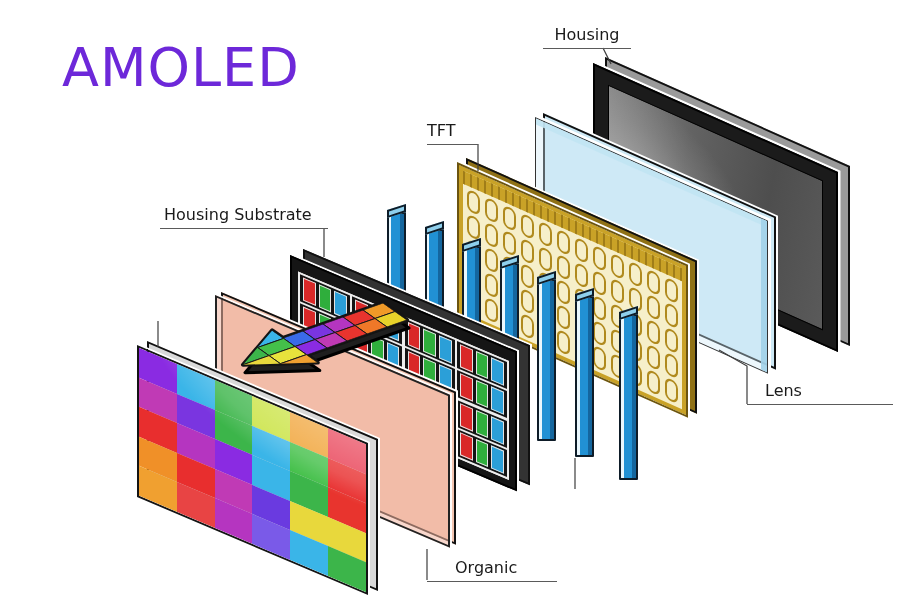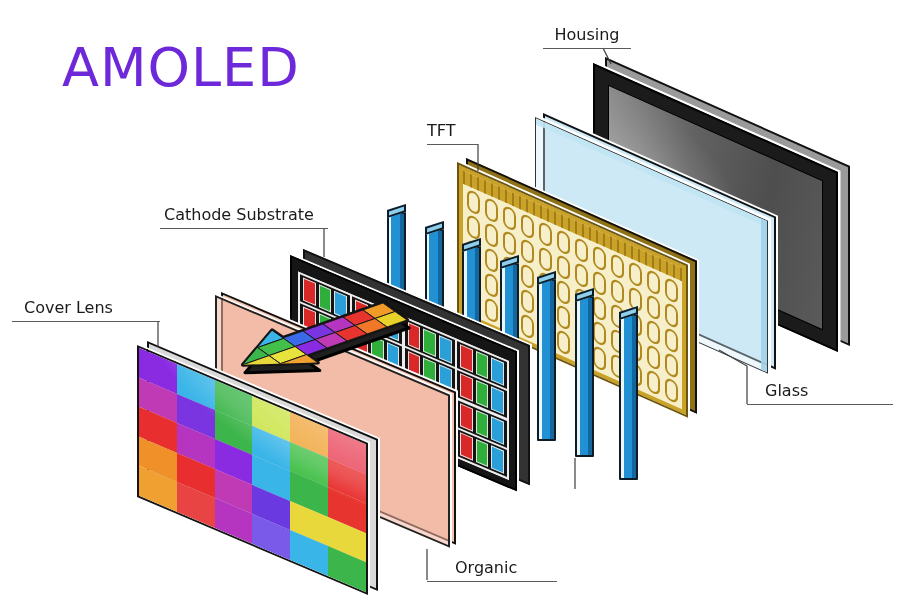--- a/index.html
+++ b/index.html
@@ -345,20 +345,18 @@
       <polyline points="158,321 158,347"></polyline>
     </g>
   </svg>
 
   <div class="title">AMOLED</div>
   <div class="label" style="left:543px;top:25px;width:88px;text-align:center;">
     <span>Housing</span></div>
   <div class="label" style="left:427px;top:121px;width:51px;">
     <span>TFT</span></div>
   <div class="label" style="left:747px;top:381px;width:146px;padding-left:18px;">
-    <span>Glass</span></div>
+    <span>Lens</span></div>
   <div class="label" style="left:427px;top:558px;width:130px;padding-left:28px;">
     <span>Organic</span></div>
   <div class="label" style="left:160px;top:205px;width:168px;padding-left:4px;">
-    <span>Cathode Substrate</span></div>
-  <div class="label" style="left:12px;top:298px;width:148px;padding-left:12px;">
-    <span>Cover Lens</span></div>
+    <span>Housing Substrate</span></div>
 </div>
 
 </body></html>

